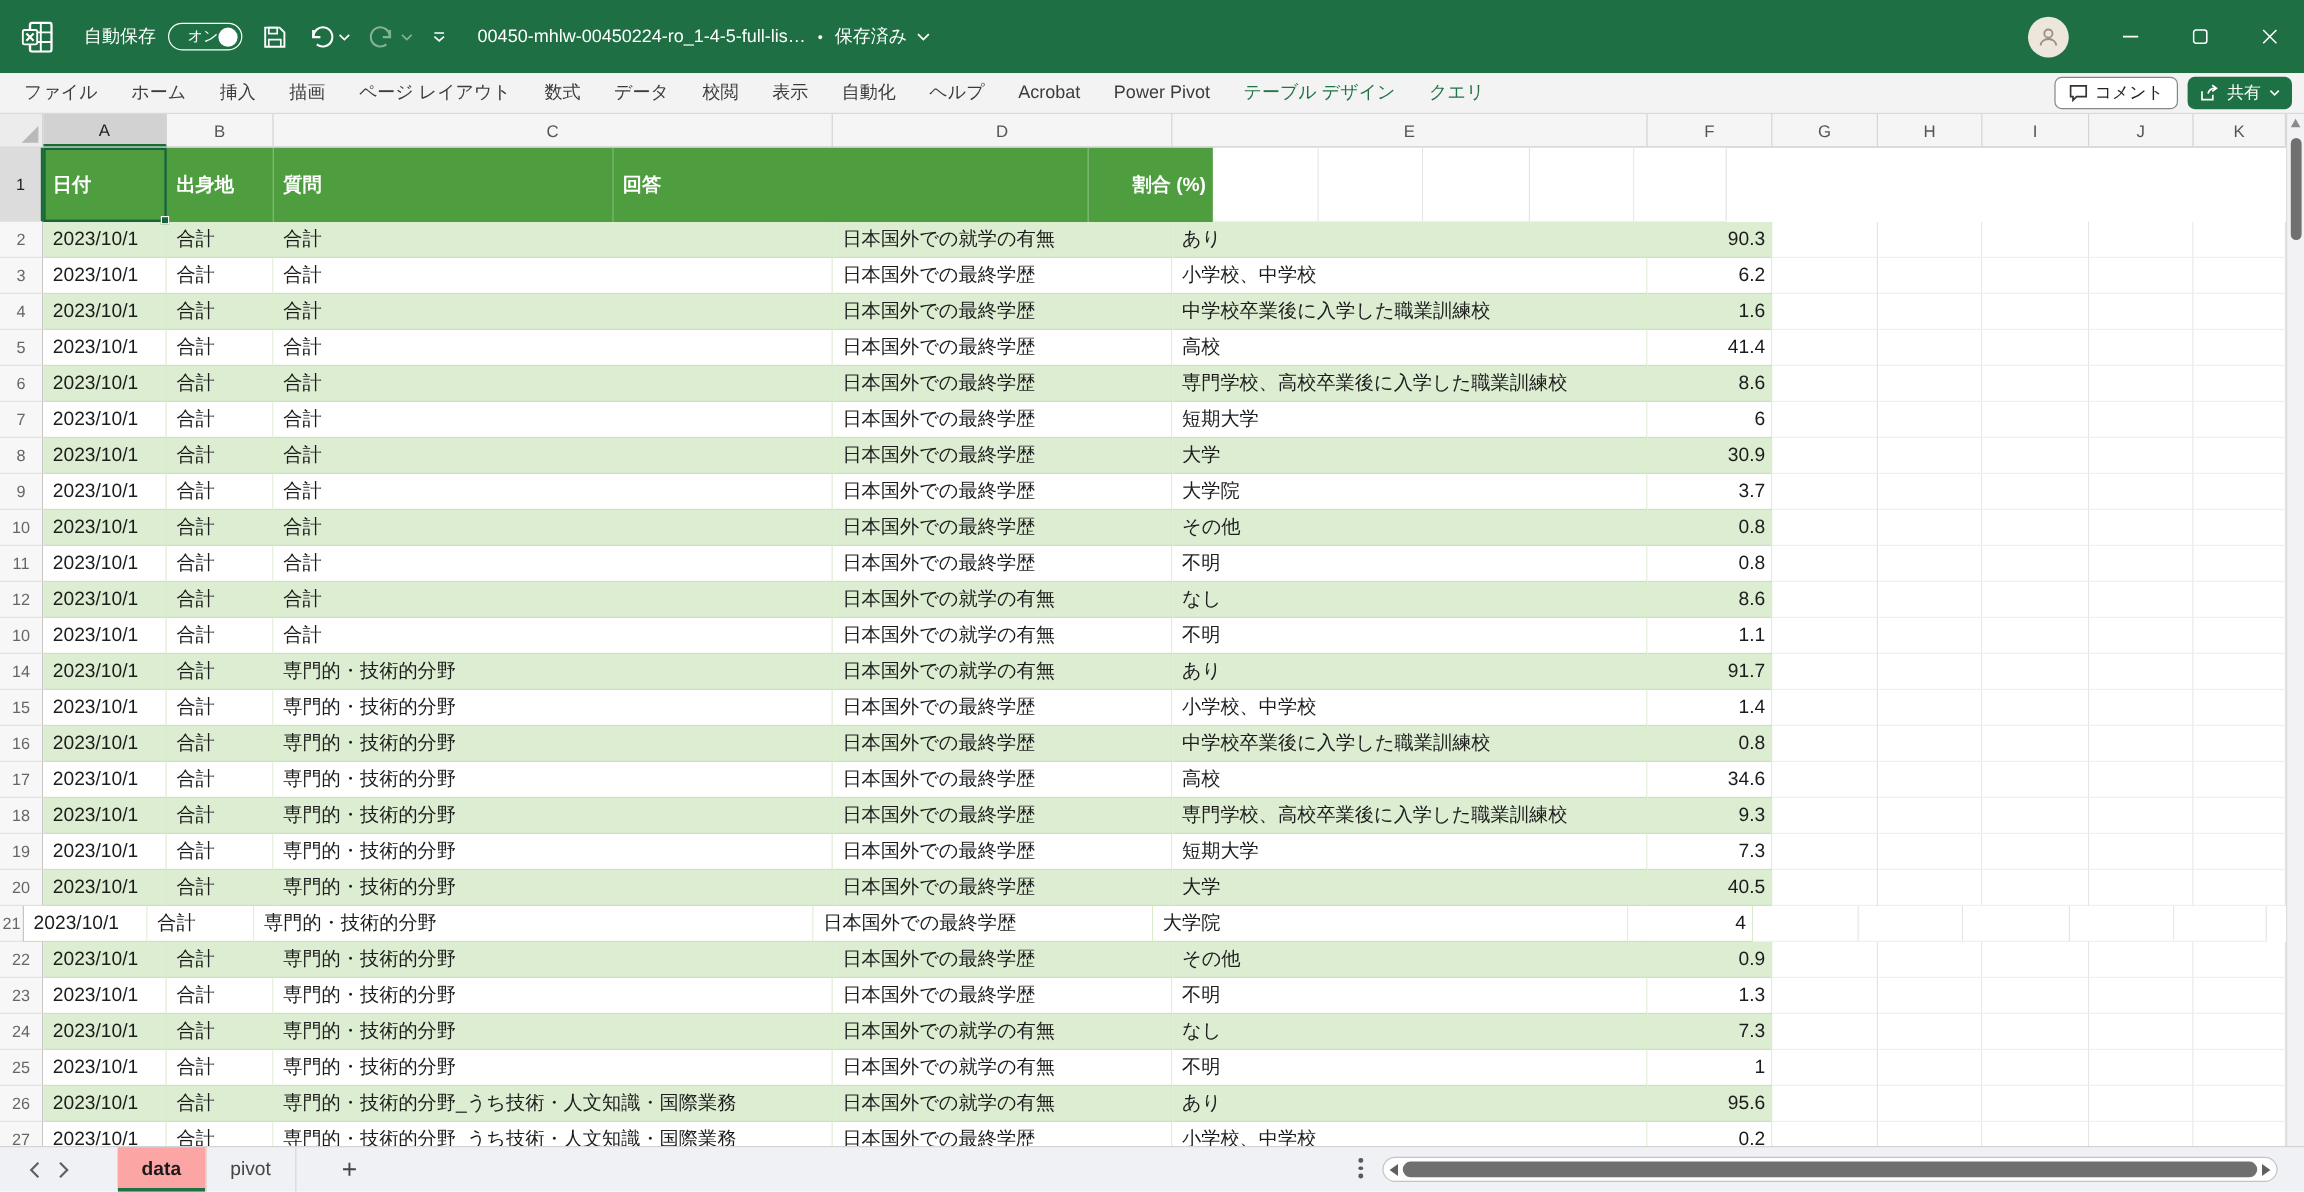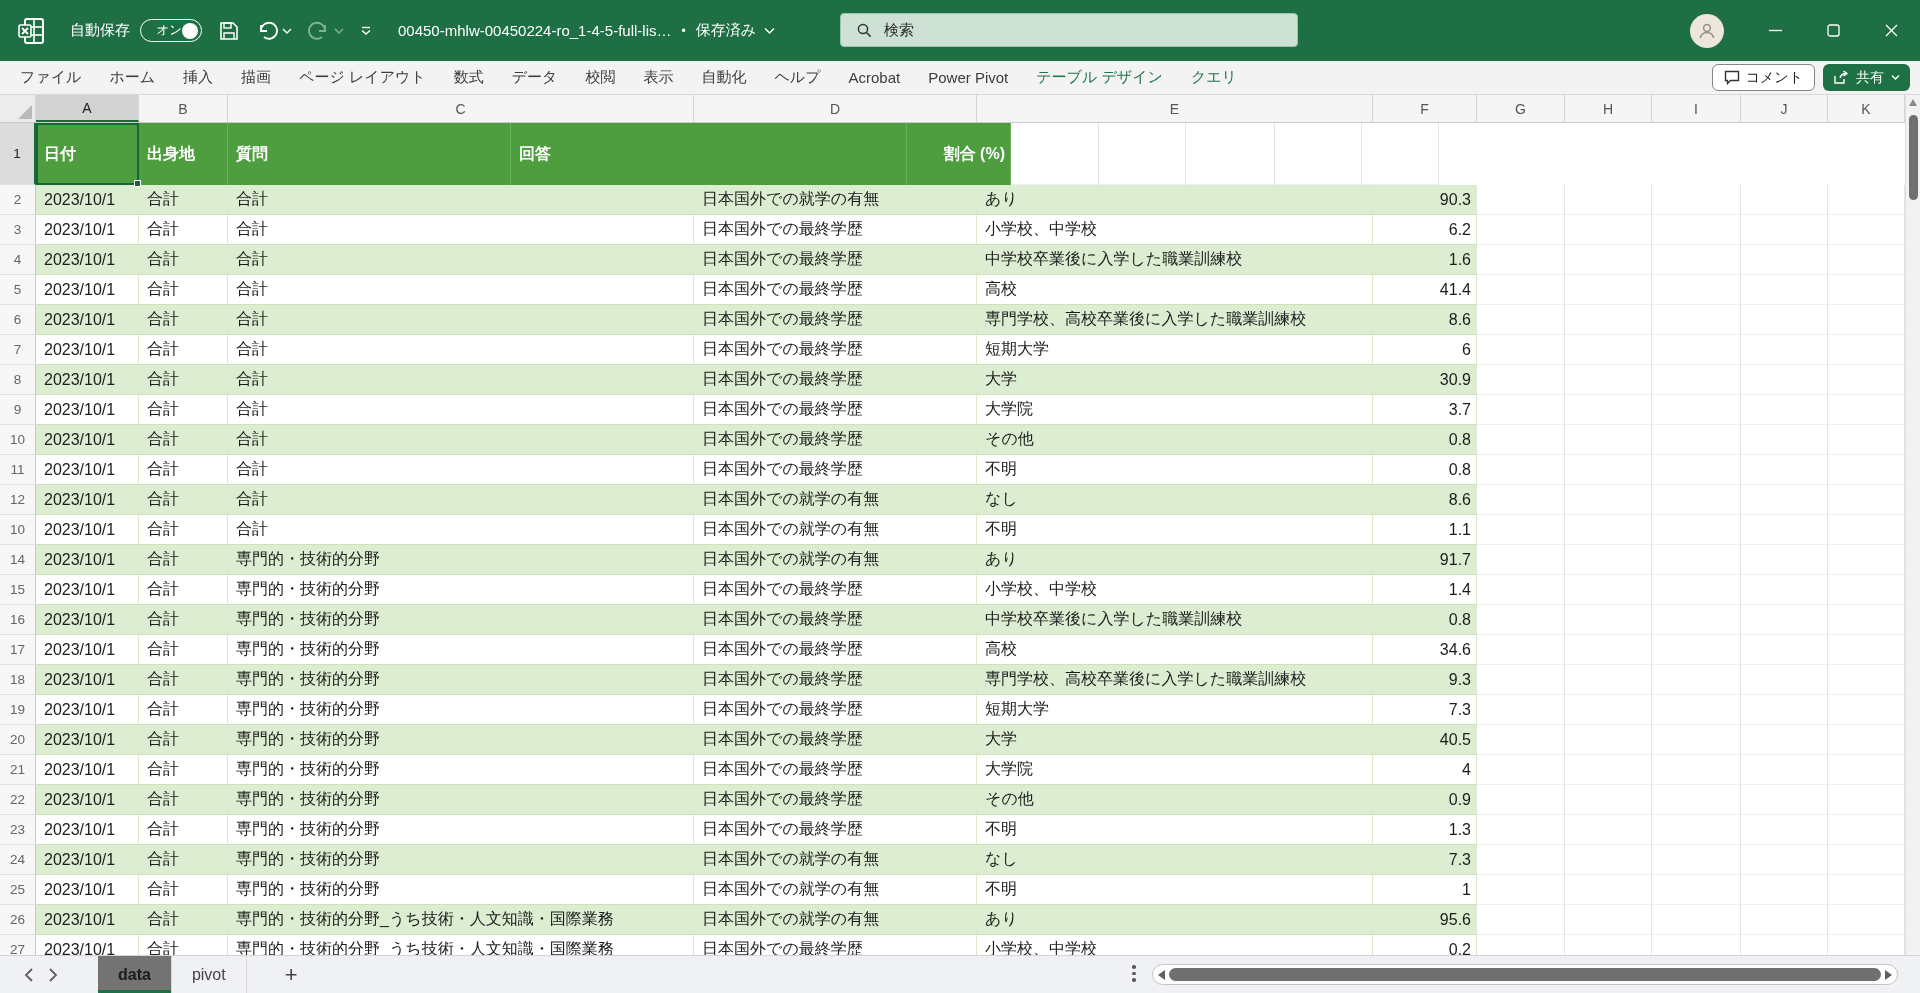--- a/index.html
+++ b/index.html
@@ -81,21 +81,21 @@
   .vthumb { position:absolute; top:20px; left:2.5px; width:9px; height:85px; background:#707070; border-radius:5px; cursor:grab; }
 
   
   .tabbar { position:absolute; left:0; top:955px; width:1920px; height:38px; background:#F0F1F4;
     border-top:1px solid #D4D4D4; display:flex; align-items:center; }
   .navarrows { display:flex; gap:14px; margin-left:24px; color:#5f5f5f; }
   .navarrows button { background:none; border:none; cursor:pointer; display:flex; }
   .stabs { display:flex; align-items:stretch; height:100%; margin-left:40px; }
   .stab { display:flex; align-items:center; padding:0 20px; font-size:16px; color:#444; cursor:pointer;
     border-right:1px solid #D8D8D8; background:none; border-top:none; border-bottom:none; border-left:none; }
-  .stab.active { background:#737373; color:#1b1b1b; font-weight:bold; box-shadow:inset 0 -3px 0 #1E7145; }
+  .stab.active { background:#fca5a5; color:#1b1b1b; font-weight:bold; box-shadow:inset 0 -3px 0 #1E7145; }
   .addsheet { background:none; border:none; font-size:22px; color:#444; margin-left:38px; cursor:pointer; line-height:1; }
   .dots { position:absolute; left:1132px; top:9px; display:flex; flex-direction:column; gap:3px; cursor:pointer; }
   .dots i { width:3.5px; height:3.5px; background:#5a5a5a; border-radius:50%; }
   .hscroll { position:absolute; left:1152px; top:8px; width:746px; height:21px; background:#FDFDFD;
     border:1px solid #C4C4C4; border-radius:11px; display:flex; align-items:center; padding:0 5px; }
   .hscroll .arrow { width:0; height:0; border-top:5px solid transparent; border-bottom:5px solid transparent; cursor:pointer; }
   .hscroll .left { border-right:7px solid #5f5f5f; margin-right:4px; }
   .hscroll .right { border-left:7px solid #5f5f5f; margin-left:4px; }
   .hthumb { flex:1; height:13px; background:#6F6F6F; border-radius:7px; cursor:grab; }
 </style>
@@ -157,27 +157,20 @@
 
   <div class="doc-title">
     <span>00450-mhlw-00450224-ro_1-4-5-full-lis…</span>
     <span class="dot">•</span>
     <span>保存済み</span>
     <svg class="chev" width="11" height="8" viewBox="0 0 11 8">
       <path d="M1 1.5 L5.5 6 L10 1.5" fill="none" stroke="#fff" stroke-width="1.5"></path>
     </svg>
   </div>
 
-  <div class="searchbox">
-    <svg width="15" height="15" viewBox="0 0 15 15">
-      <circle cx="6" cy="6" r="4.6" fill="none" stroke="#333" stroke-width="1.5"></circle>
-      <line x1="9.5" y1="9.5" x2="13.6" y2="13.6" stroke="#333" stroke-width="1.5"></line>
-    </svg>
-    <span class="stext">検索</span>
-  </div>
 
   <div class="win-group">
     <div class="avatar">
       <svg width="20" height="20" viewBox="0 0 20 20">
         <circle cx="10" cy="7" r="3.4" fill="none" stroke="#9a8f82" stroke-width="1.5"></circle>
         <path d="M3.5 17 a6.5 5.5 0 0 1 13 0" fill="none" stroke="#9a8f82" stroke-width="1.5"></path>
       </svg>
     </div>
     <button class="winbtn">
       <svg width="13" height="13" viewBox="0 0 13 13">
@@ -525,21 +518,21 @@
         <div class="cell" style="width: 283px;">日本国外での最終学歴</div>
         <div class="cell" style="width: 396px;">大学</div>
         <div class="cell num" style="width: 104px;">40.5</div>
         <div class="cell empty" style="width: 88px;"></div>
         <div class="cell empty" style="width: 87px;"></div>
         <div class="cell empty" style="width: 89px;"></div>
         <div class="cell empty" style="width: 87px;"></div>
         <div class="cell empty" style="width: 77px;"></div>
       </div>
       <div class="grow plain" style="height: 30px;">
-        <div class="rnum" style="width: 36px;">21</div>
+        <div class="rnum" style="width: 20px;">21</div>
         <div class="cell" style="width: 103px;">2023/10/1</div>
         <div class="cell" style="width: 89px;">合計</div>
         <div class="cell" style="width: 466px;">専門的・技術的分野</div>
         <div class="cell" style="width: 283px;">日本国外での最終学歴</div>
         <div class="cell" style="width: 396px;">大学院</div>
         <div class="cell num" style="width: 104px;">4</div>
         <div class="cell empty" style="width: 88px;"></div>
         <div class="cell empty" style="width: 87px;"></div>
         <div class="cell empty" style="width: 89px;"></div>
         <div class="cell empty" style="width: 87px;"></div>

